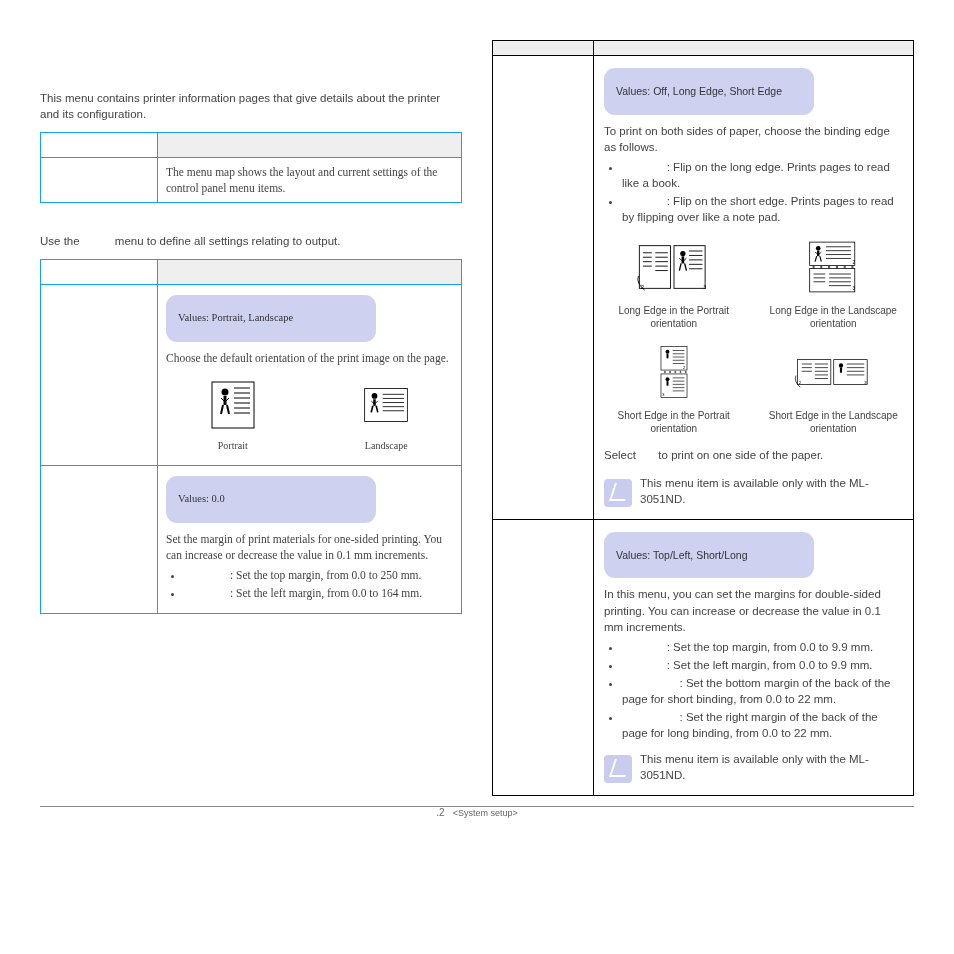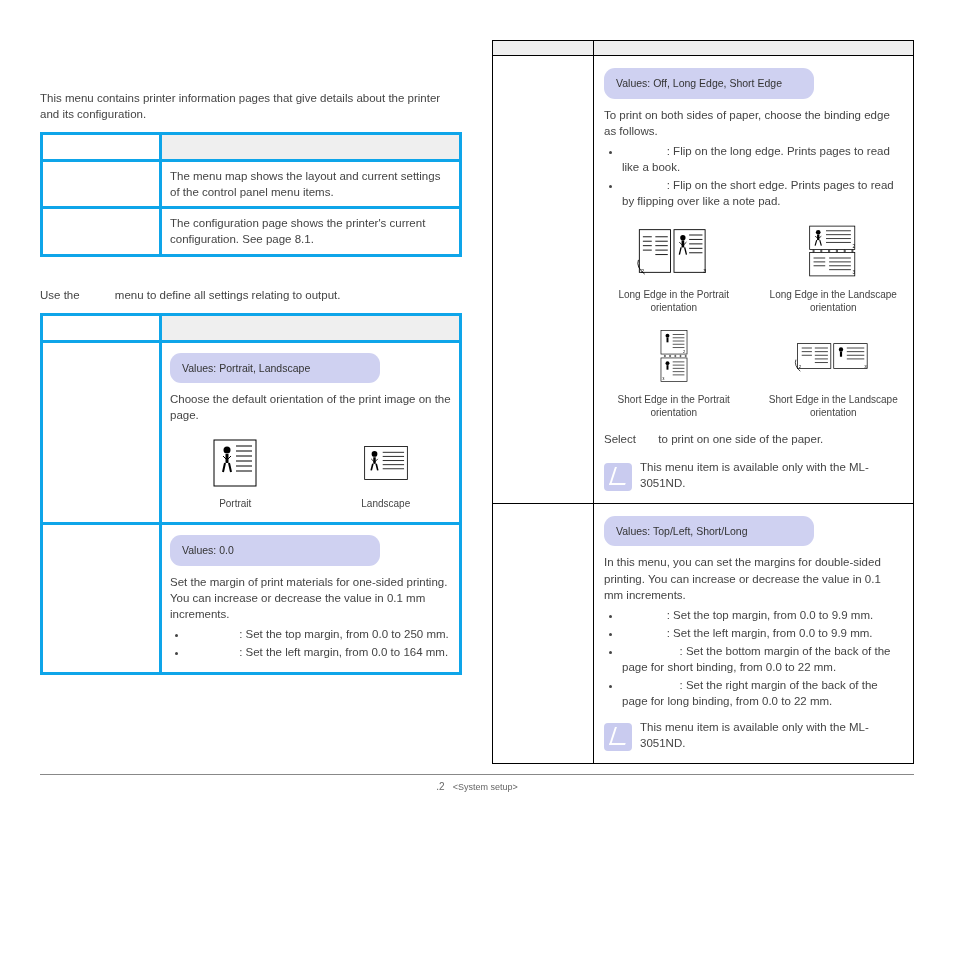--- a/index.html
+++ b/index.html
@@ -26,41 +26,42 @@
   }
   .intro {
     margin: 50px 0 10px 0;
   }
   table.info {
     width: 100%;
     border-collapse: collapse;
     margin: 10px 0 30px 0;
   }
   table.info th, table.info td {
-    border: 3px solid #0ea5e9;
+    border: 1px solid #0ea5e9;
     padding: 6px 8px;
     vertical-align: top;
     text-align: left;
     font-weight: normal;
+    font-family: Liberation Serif, serif;
   }
   table.info thead th {
     background: #efefef;
     height: 12px;
   }
   table.info .left {
     width: 100px;
     background: #fff;
   }
   .section-intro {
     margin: 10px 0;
   }
   .pill {
     background: #cfd1f1;
     border-radius: 11px;
-    padding: 8px 12px;
+    padding: 16px 12px;
     font-size: 10.5px;
     color: #333;
     display: inline-block;
     width: 210px;
     margin: 4px 0 8px 0;
     box-sizing: border-box;
   }
   ul.bul {
     margin: 4px 0 6px 0;
     padding-left: 18px;
@@ -111,21 +112,20 @@
     transform: skewX(-18deg);
     top: 4px;
     left: 8px;
   }
   .footer {
     border-top: 1px solid #888;
     margin: 0 40px;
     text-align: center;
     font-size: 10px;
     color: #666;
-    padding-top: 6px;
   }
 
   
   svg.orient {
     width: 46px;
     height: 50px;
   }
 
   
   svg.dup {
@@ -165,24 +165,20 @@
       <thead>
         <tr>
             <th class="left"></th>
             <th></th>
           </tr>
       </thead>
       <tbody>
         <tr>
             <td class="left"></td>
             <td>The menu map shows the layout and current settings of the control panel menu items.</td>
-          </tr>
-        <tr>
-            <td class="left"></td>
-            <td>The configuration page shows the printer's current configuration. See page 8.1.</td>
           </tr>
       </tbody>
     </table>
 
     <p class="section-intro">
       <span>Use the</span>
       &nbsp;&nbsp;&nbsp;&nbsp;&nbsp;&nbsp;&nbsp;&nbsp;&nbsp;
       <span>menu to define all settings relating to output.</span>
     </p>
 

